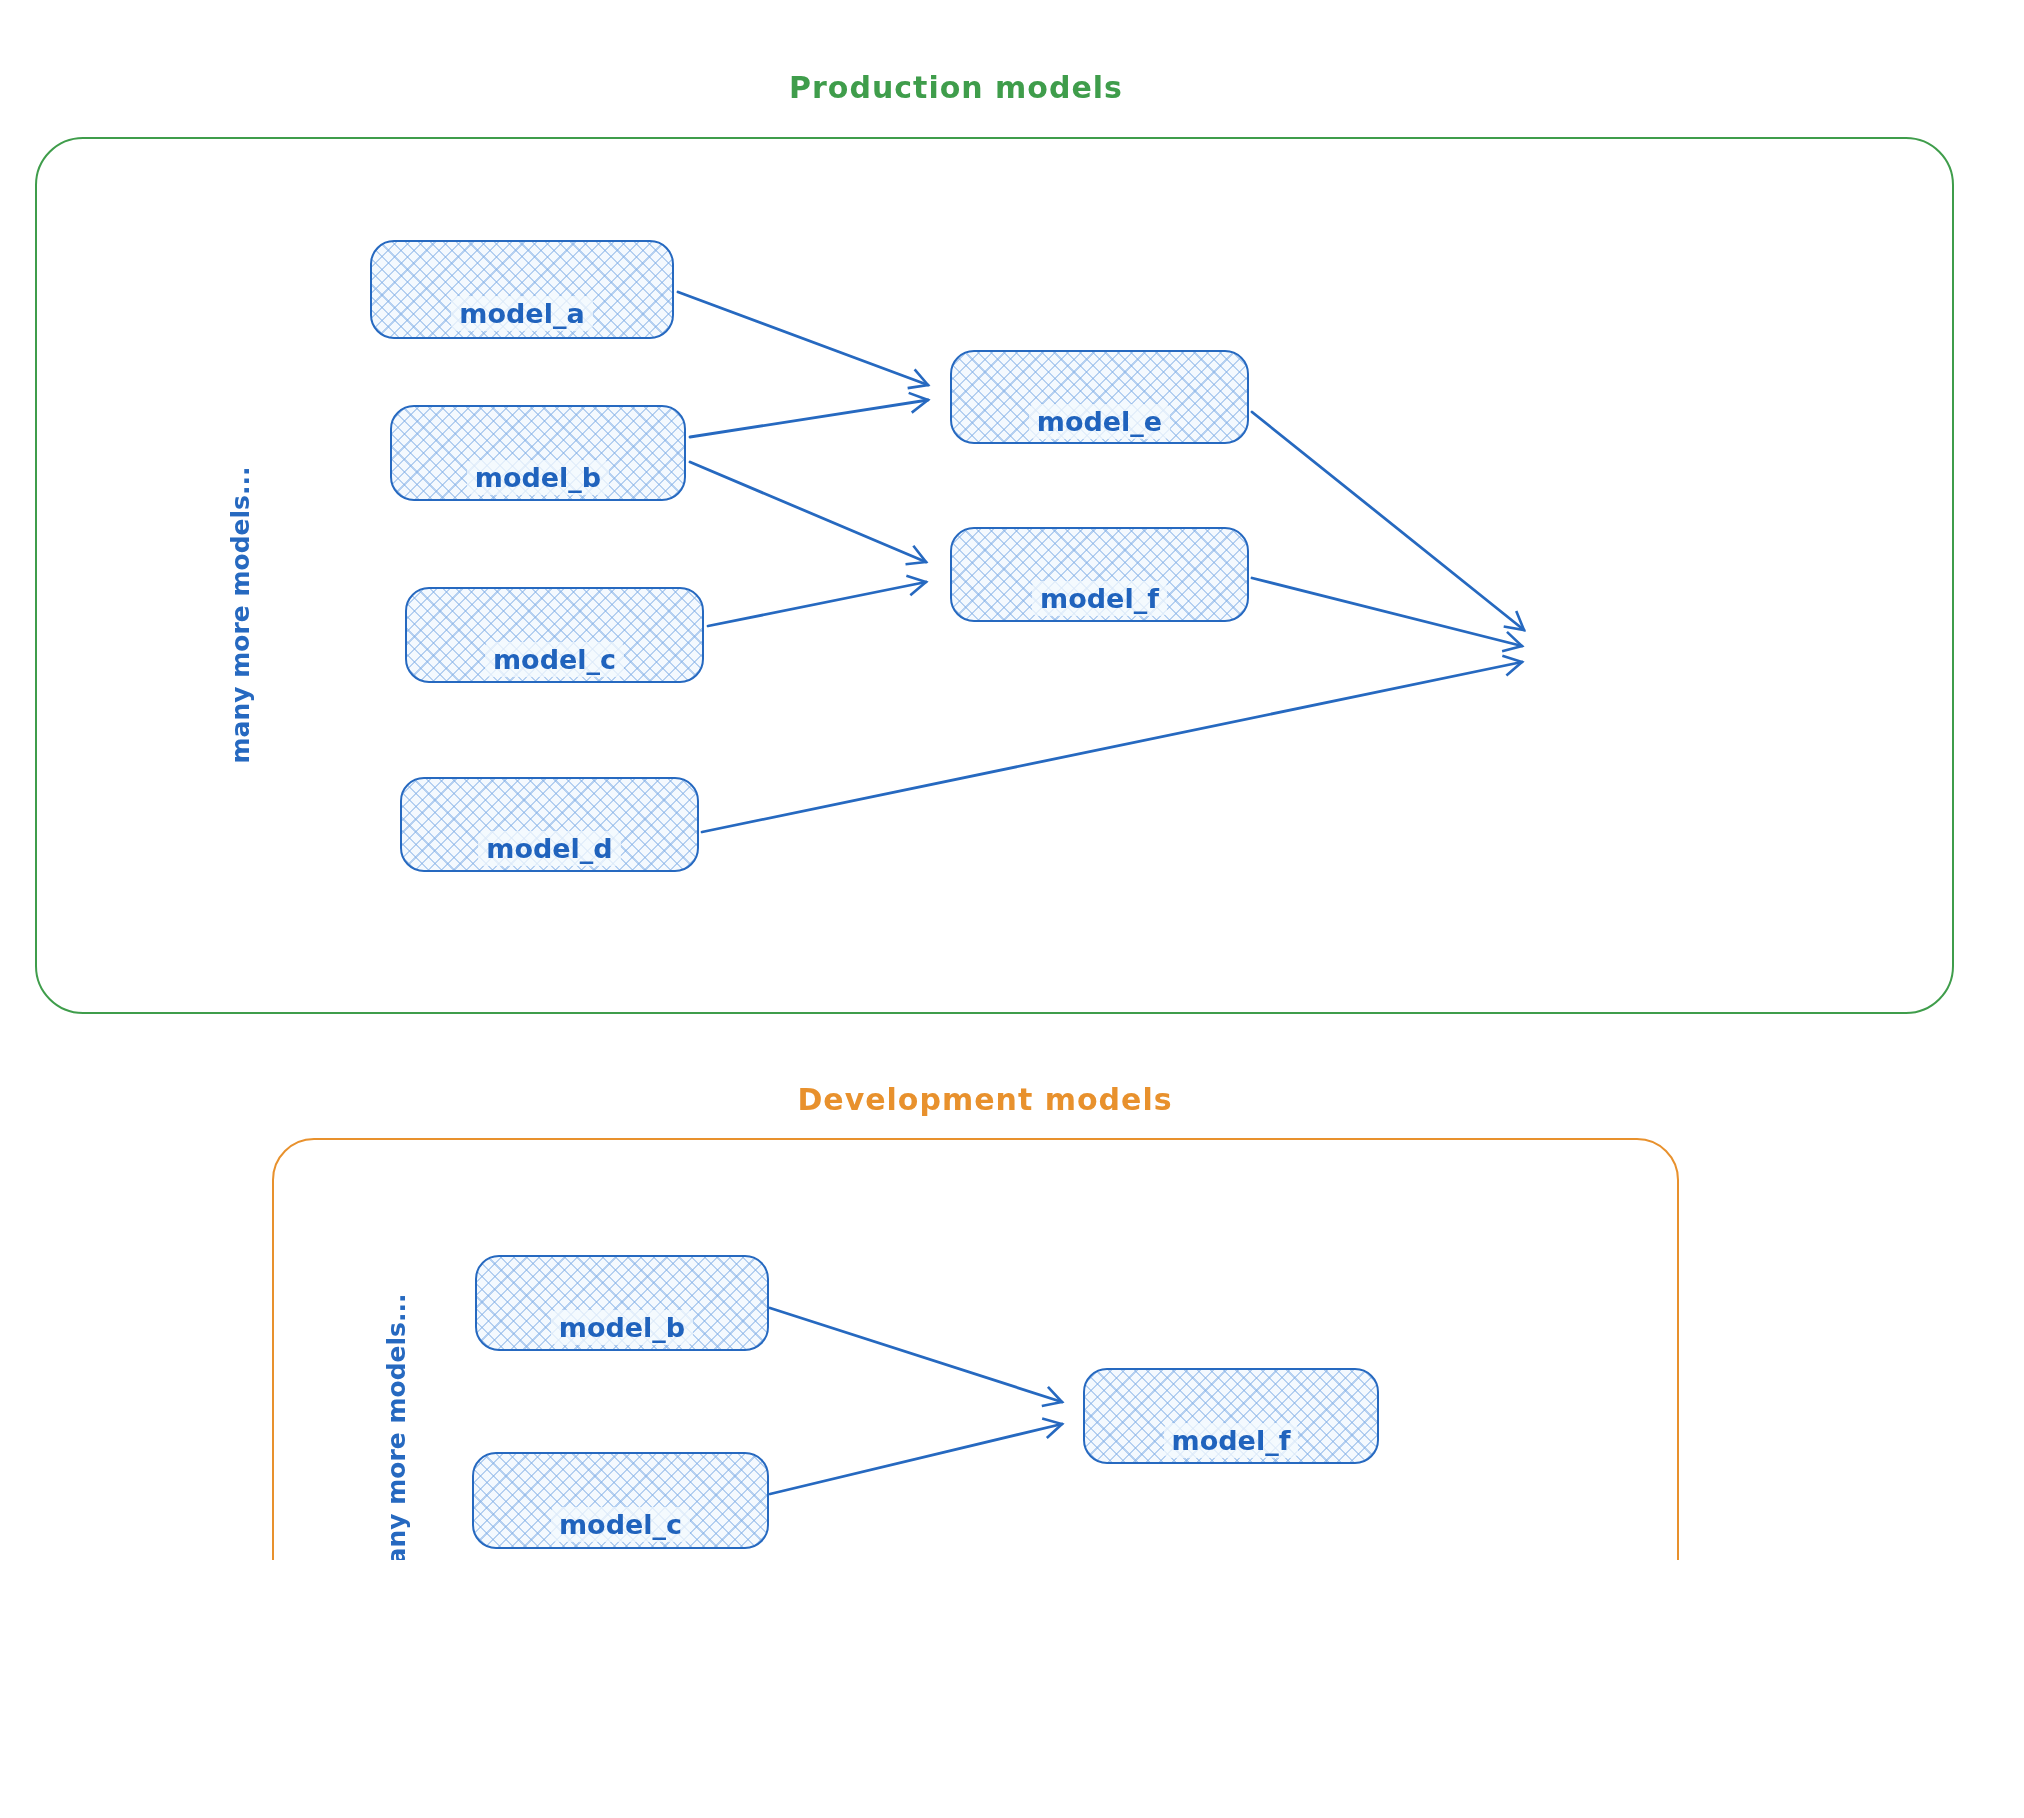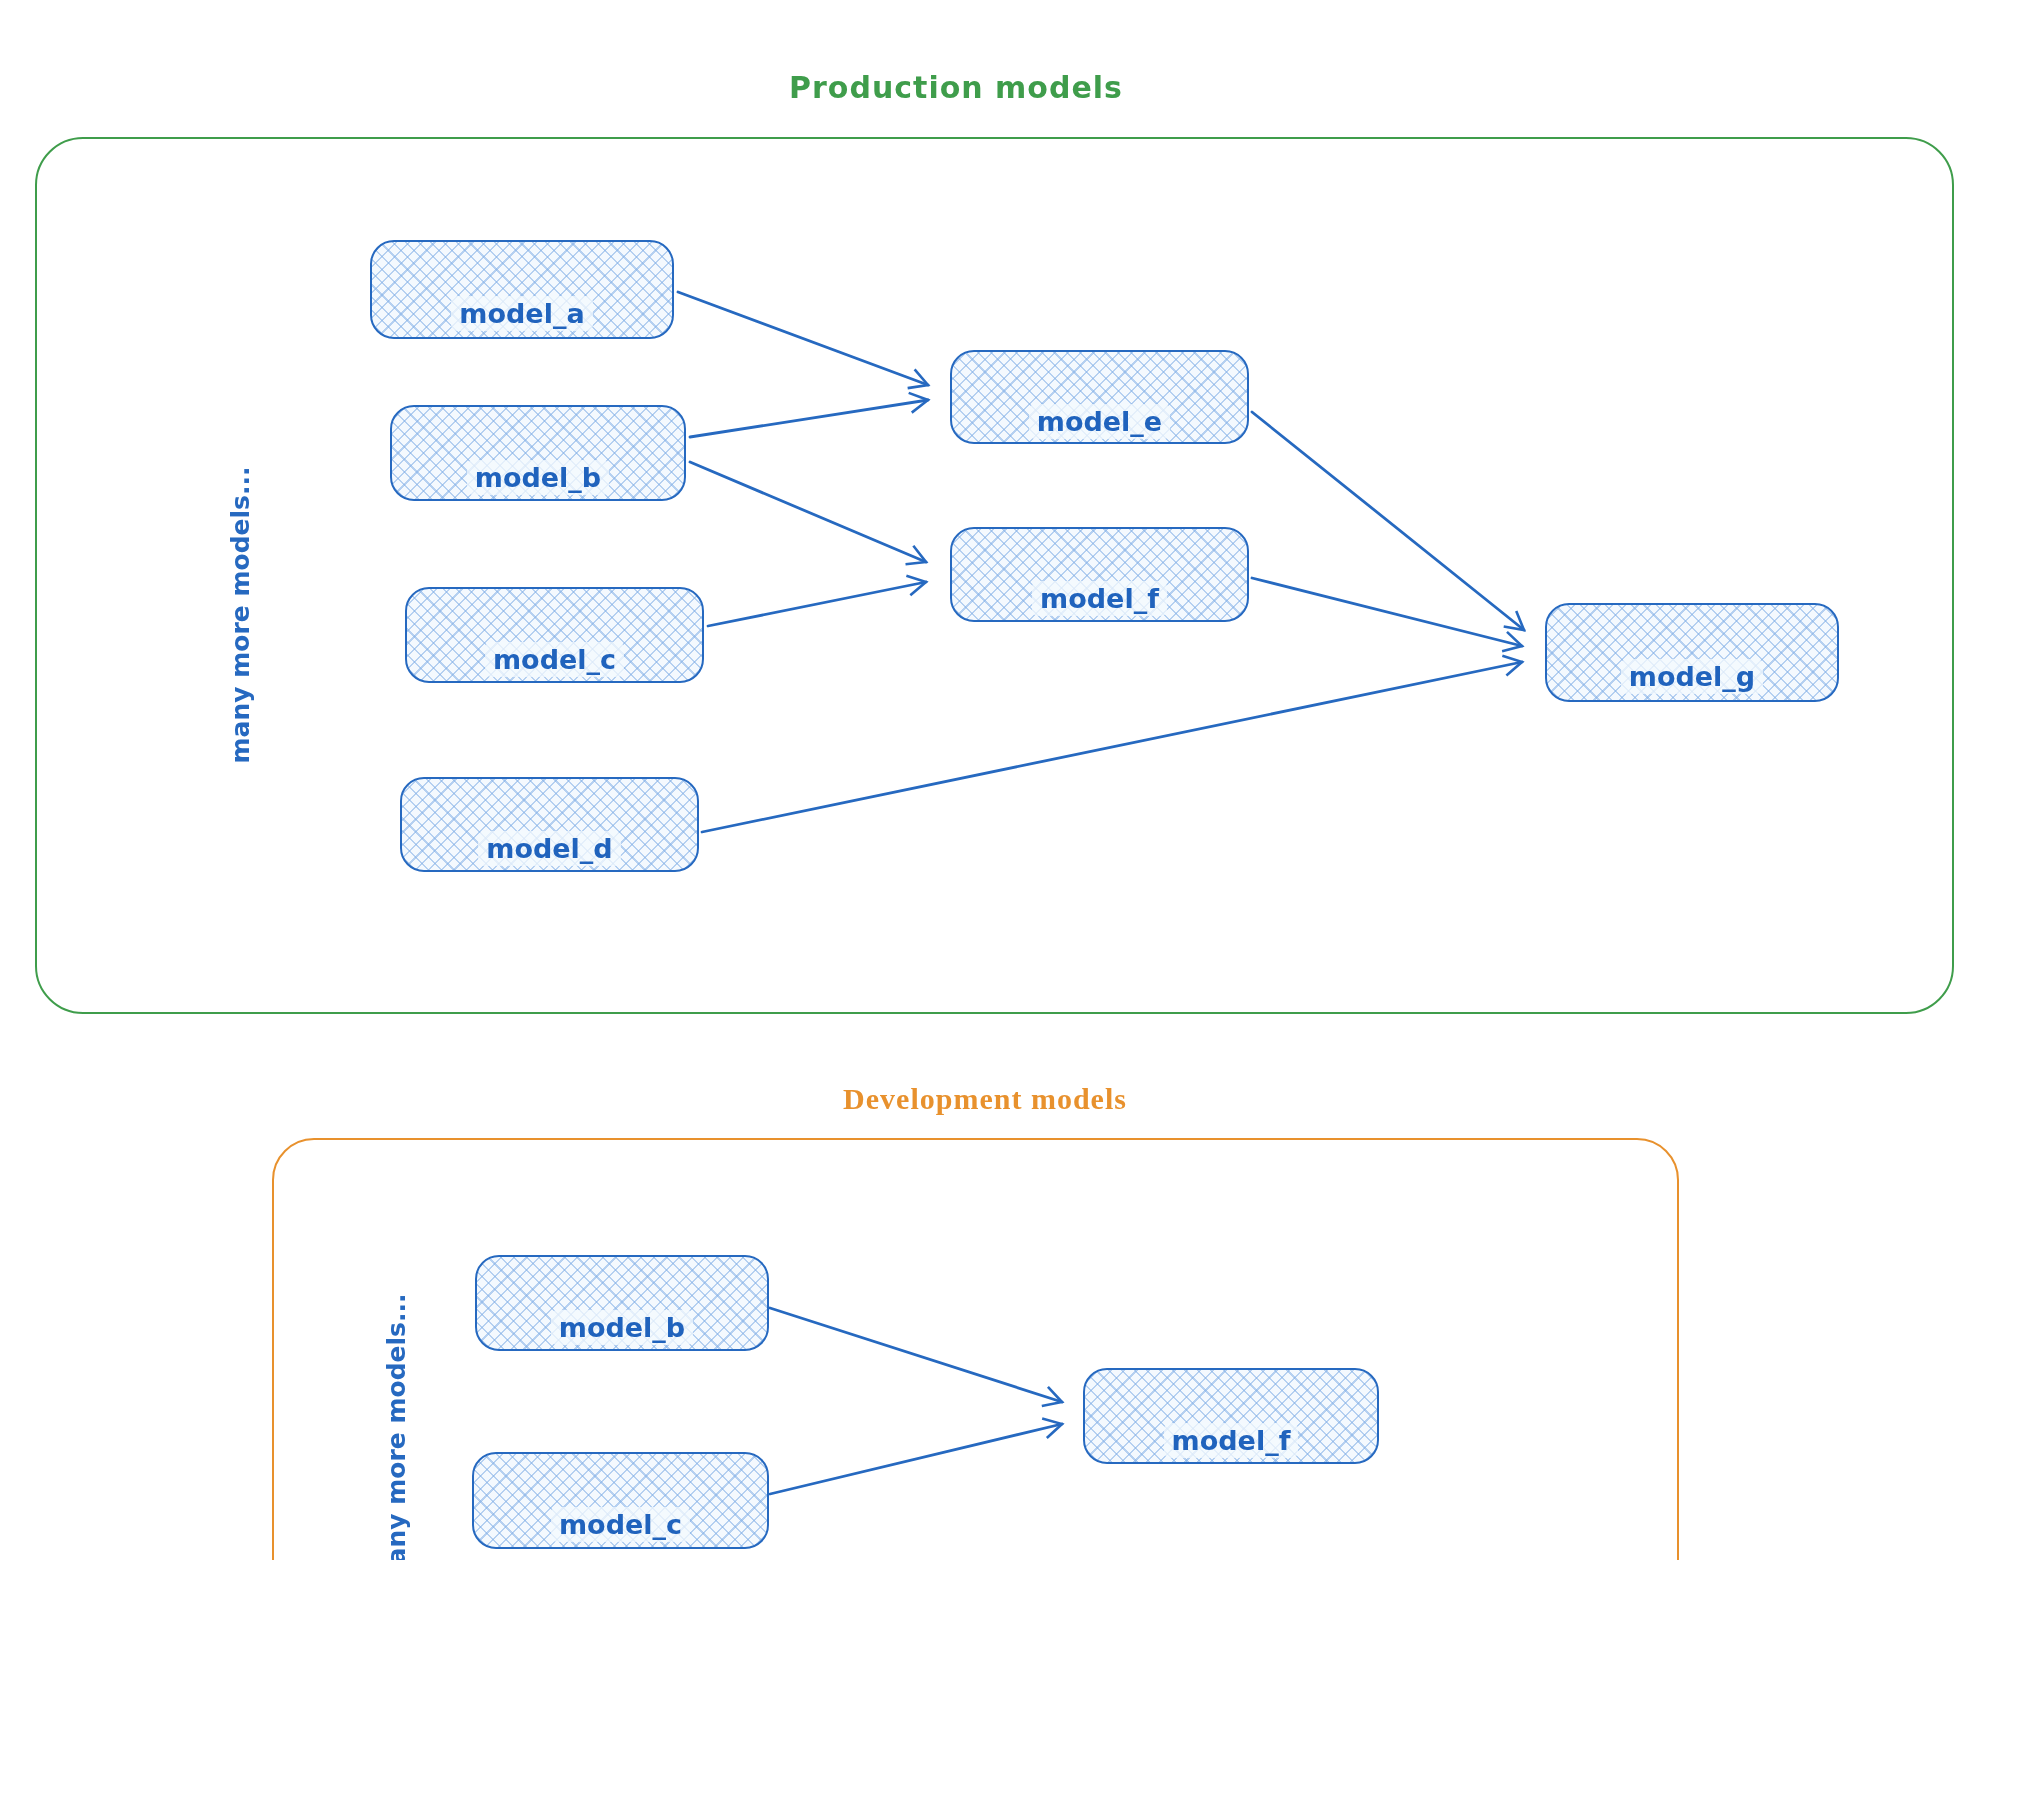--- a/index.html
+++ b/index.html
@@ -14,21 +14,21 @@
 
   .section-title {
     position: absolute;
     width: 520px;
     text-align: center;
     font-size: 30px;
     font-weight: bold;
     letter-spacing: 1px;
   }
   .production-title { color: #3f9d4b; left: 696px; top: 70px; }
-  .development-title { color: #e8912d; left: 725px; top: 1082px; font-family: Liberation Serif, serif; }
+  .development-title { color: #e8912d; left: 725px; top: 1082px; }
 
   .container {
     position: absolute;
     background: transparent;
   }
   .production-container {
     left: 35px; top: 137px; width: 1915px; height: 873px;
     border: 2px solid #3f9d4b; border-radius: 48px;
   }
   .development-container {
@@ -116,23 +116,20 @@
   </div>
   <div class="node node-e">
     <span>model_e</span>
   </div>
   <div class="node node-d">
     <span>model_d</span>
   </div>
   <div class="node node-f">
     <span>model_f</span>
   </div>
-  <div class="node node-g">
-    <span>model_g</span>
-  </div>
 
   <div class="section-title development-title">Development models</div>
 
   <div class="container development-container"></div>
 
   <div class="side-label dev-side-label">many more models...</div>
 
   <div class="node node-dev-b">
     <span>model_b</span>
   </div>

